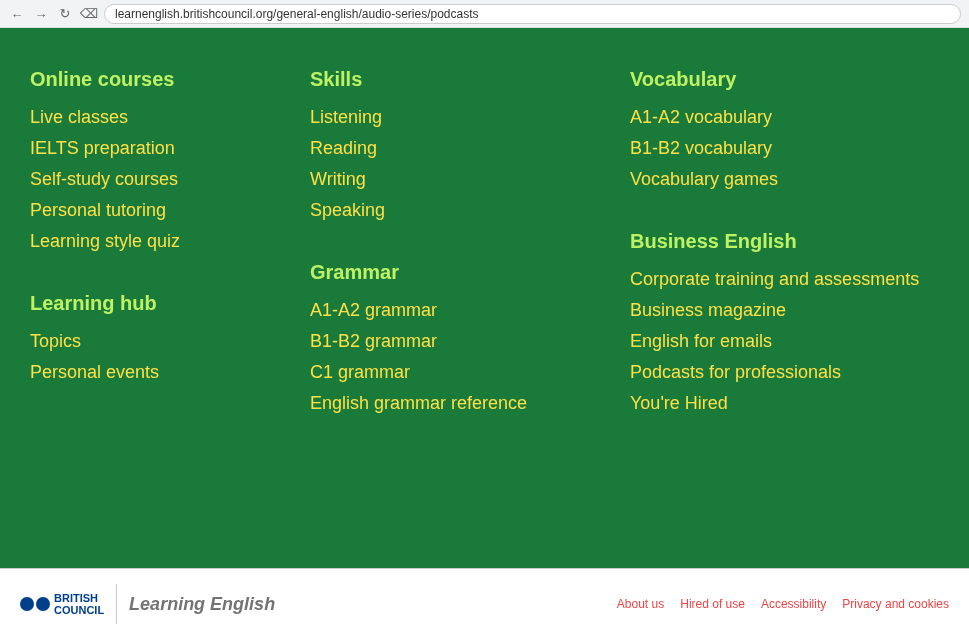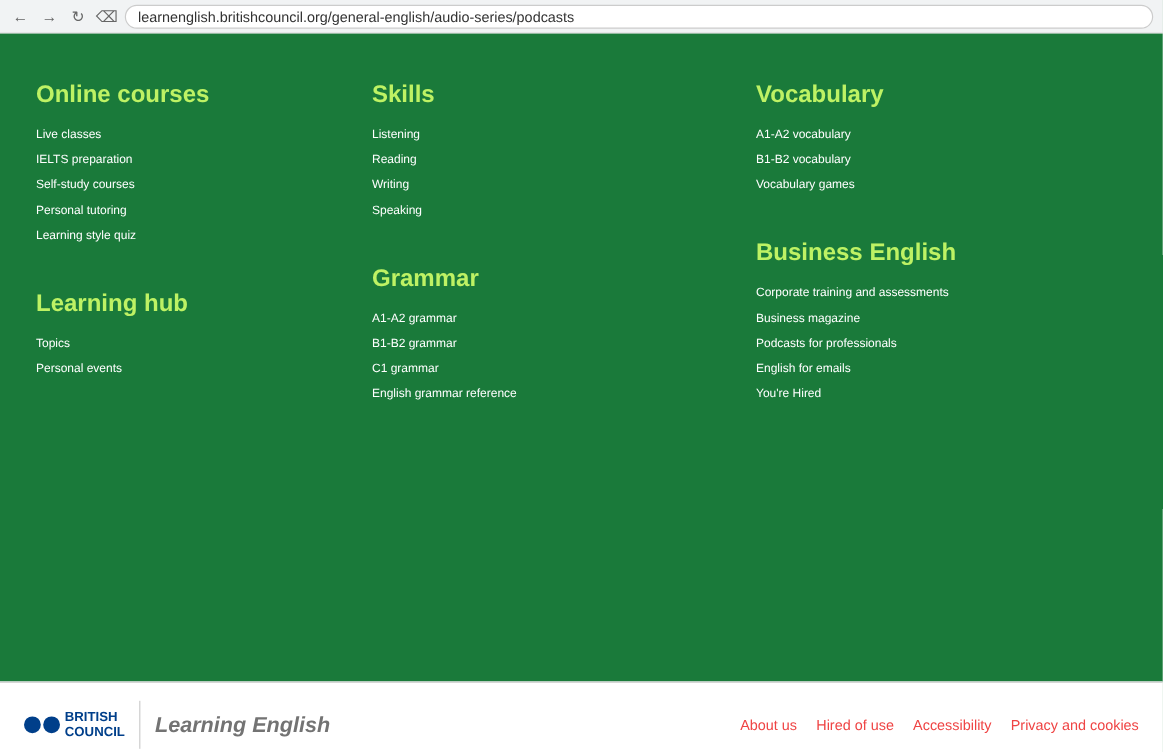--- a/index.html
+++ b/index.html
@@ -62,23 +62,23 @@
 
     .section-heading {
       color: #bef264;
       font-size: 20px;
       font-weight: bold;
       margin-bottom: 16px;
     }
 
     .menu-link {
       display: block;
-      color: #ffffff;
+      color: #fde047;
       text-decoration: none;
-      font-size: 10px;
+      font-size: 18px;
       margin-bottom: 10px;
       cursor: pointer;
     }
 
     .section-gap {
       margin-top: 40px;
     }
 
     
     .footer {
@@ -200,22 +200,22 @@
     <div class="col">
       <div class="section-heading">Vocabulary</div>
       <a class="menu-link">A1-A2 vocabulary</a>
       <a class="menu-link">B1-B2 vocabulary</a>
       <a class="menu-link">Vocabulary games</a>
 
       <div class="section-gap">
         <div class="section-heading">Business English</div>
         <a class="menu-link">Corporate training and assessments</a>
         <a class="menu-link">Business magazine</a>
+        <a class="menu-link">English for emails</a>
         <a class="menu-link">Podcasts for professionals</a>
-        <a class="menu-link">English for emails</a>
         <a class="menu-link">You're Hired</a>
       </div>
     </div>
 
   </div>
 </div>
 
 <div class="footer">
   <div class="footer-logo">
     <div class="bc-logo">

